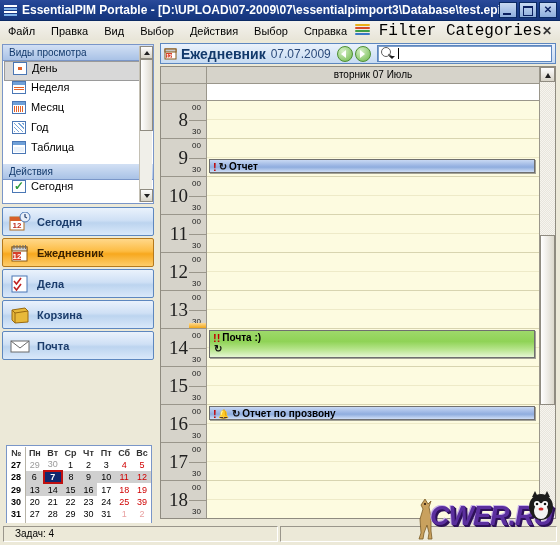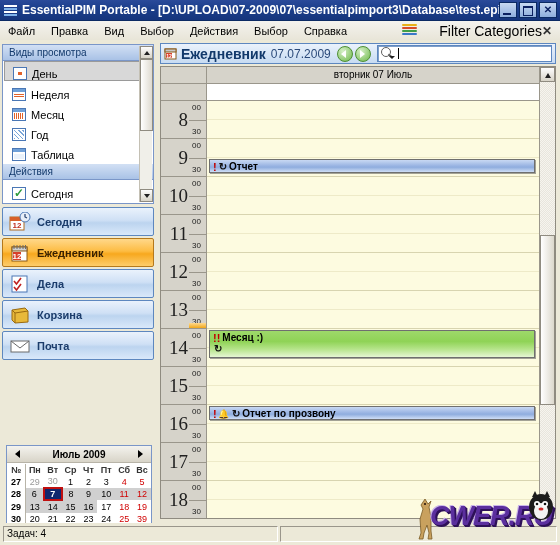--- a/index.html
+++ b/index.html
@@ -41,41 +41,41 @@
   
   .menubar{
     position:absolute;left:0;top:21px;width:560px;height:19px;
     background:linear-gradient(to bottom,#f4f3ee,#e8e5d8);
     display:flex;align-items:center;
   }
   .menuitem{padding:16px 8px;color:#000;font-size:11px;cursor:default;white-space:nowrap;}
   .menu-spacer{flex:1 1 auto;}
   .filter-icon{width:15px;height:13px;position:relative;margin-right:22px;}
   .filter-icon i{position:absolute;left:0;width:15px;height:2px;display:block;border-radius:1px;}
-  .filter-label{font-size:14px;color:#000;white-space:nowrap;}
+  .filter-label{font-size:16px;color:#000;white-space:nowrap;font-family:Liberation Mono, monospace;}
   .filter-close{font-size:12px;font-weight:bold;color:#333;margin-right:8px;cursor:default;}
 
   
   .leftpanel{
     position:absolute;left:0;top:41px;width:157px;height:480px;
     background:#ece9d8;
   }
   
   .navbox{
     position:absolute;left:2px;top:3px;width:152px;height:160px;
     background:#ffffff;border:1px solid #7a96c8;box-sizing:border-box;
     overflow:hidden;
   }
   .nav-hdr{
     height:15px;line-height:15px;padding-left:6px;font-size:10px;color:#12396b;
     background:linear-gradient(to bottom,#d2e0f4,#a9c2e6);
     border-bottom:1px solid #7a96c8;font-weight:normal;
   }
   .nav-item{
-    height:20px;display:flex;align-items:flex-end;padding-left:9px;font-size:11px;color:#000;
+    height:20px;display:flex;align-items:flex-start;padding-left:9px;font-size:11px;color:#000;
   }
   .nav-item.sel{
     background:#d8d8d8;border:1px solid #9a9a9a;box-sizing:border-box;
     margin:0 1px;padding-left:8px;
   }
   .nav-ico{width:14px;height:13px;margin-right:5px;flex:0 0 auto;border:1px solid #4a77b5;box-sizing:border-box;background:#fff;position:relative;}
   .nav-ico.i-day::after{content:"";position:absolute;left:4px;top:4px;width:4px;height:3px;background:#e2622a;}
   .nav-ico.i-week::before{content:"";position:absolute;left:0;top:0;right:0;height:3px;background:#6fa0d8;}
   .nav-ico.i-week::after{content:"";position:absolute;left:1px;top:5px;right:1px;height:4px;
     background:repeating-linear-gradient(to bottom,#e2622a 0 1px,#fff 1px 2px);}
@@ -236,21 +236,21 @@
   .vs-arrow{position:absolute;left:4px;top:5px;width:0;height:0;
     border-left:3.5px solid transparent;border-right:3.5px solid transparent;border-bottom:5px solid #202020;}
 
   
   .statusbar{
     position:absolute;left:0;top:523px;width:560px;height:22px;background:#ece9d8;
   }
   .sb-cell{
     position:absolute;left:3px;top:3px;width:275px;height:16px;
     border:1px solid #9a968b;border-right-color:#fff;border-bottom-color:#fff;
-    box-sizing:border-box;font-size:10px;line-height:14px;padding-left:3px;color:#000;
+    box-sizing:border-box;font-size:10px;line-height:14px;padding-left:11px;color:#000;
     background:#ece9d8;
   }
   .sb-cell2{
     position:absolute;left:280px;top:3px;right:3px;height:16px;
     border:1px solid #9a968b;border-right-color:#fff;border-bottom-color:#fff;
     box-sizing:border-box;background:#ece9d8;
   }
 
   
   .watermark{position:absolute;left:412px;top:487px;width:148px;height:58px;pointer-events:none;}
@@ -405,25 +405,20 @@
             <rect x="2" y="5" width="18" height="11" fill="#fff" stroke="#6a6a6a"></rect>
             <path d="M2 5 L11 12 L20 5" stroke="#6a6a6a" fill="none"></path>
           </svg>
         </span>
         <span>Почта</span>
       </div>
 
     </div>
 
     <div class="minical">
-      <div class="mc-hdr">
-        <span class="mc-prev"></span>
-        <span>Июль  2009</span>
-        <span class="mc-next"></span>
-      </div>
       <table class="mc">
         <thead>
             <tr>
           <th class="wn">№</th>
           <th>Пн</th>
           <th>Вт</th>
           <th>Ср</th>
           <th>Чт</th>
           <th>Пт</th>
           <th>Сб</th>
@@ -624,21 +619,21 @@
             <div class="ev blue" style="top: 58px; height: 14px;">
               <div class="ev-line">
                 <span class="bang">!</span>
                 <span class="recur">↻</span>
                 <span>Отчет</span>
               </div>
             </div>
             <div class="ev green" style="top: 229px; height: 28px;">
               <div class="ev-line">
                 <span class="bang">!!</span>
-                <span>Месяц :)</span>
+                <span>Почта :)</span>
               </div>
               <div class="ev-line2">
                 <span class="recur">↻</span>
               </div>
             </div>
             <div class="ev blue" style="top: 305px; height: 14px;">
               <div class="ev-line">
                 <span class="bang">!</span>
                 <span class="bell">🔔</span>
                 <span class="recur">↻</span>

